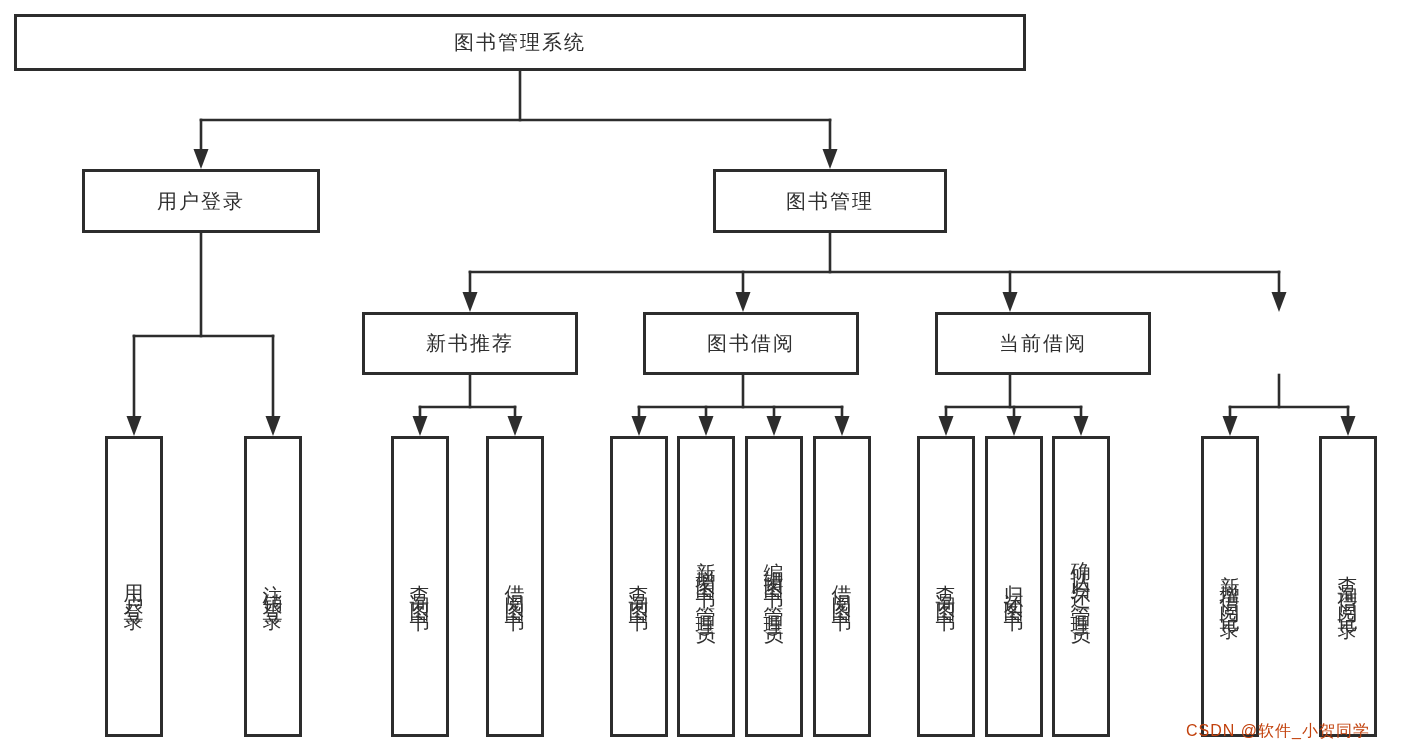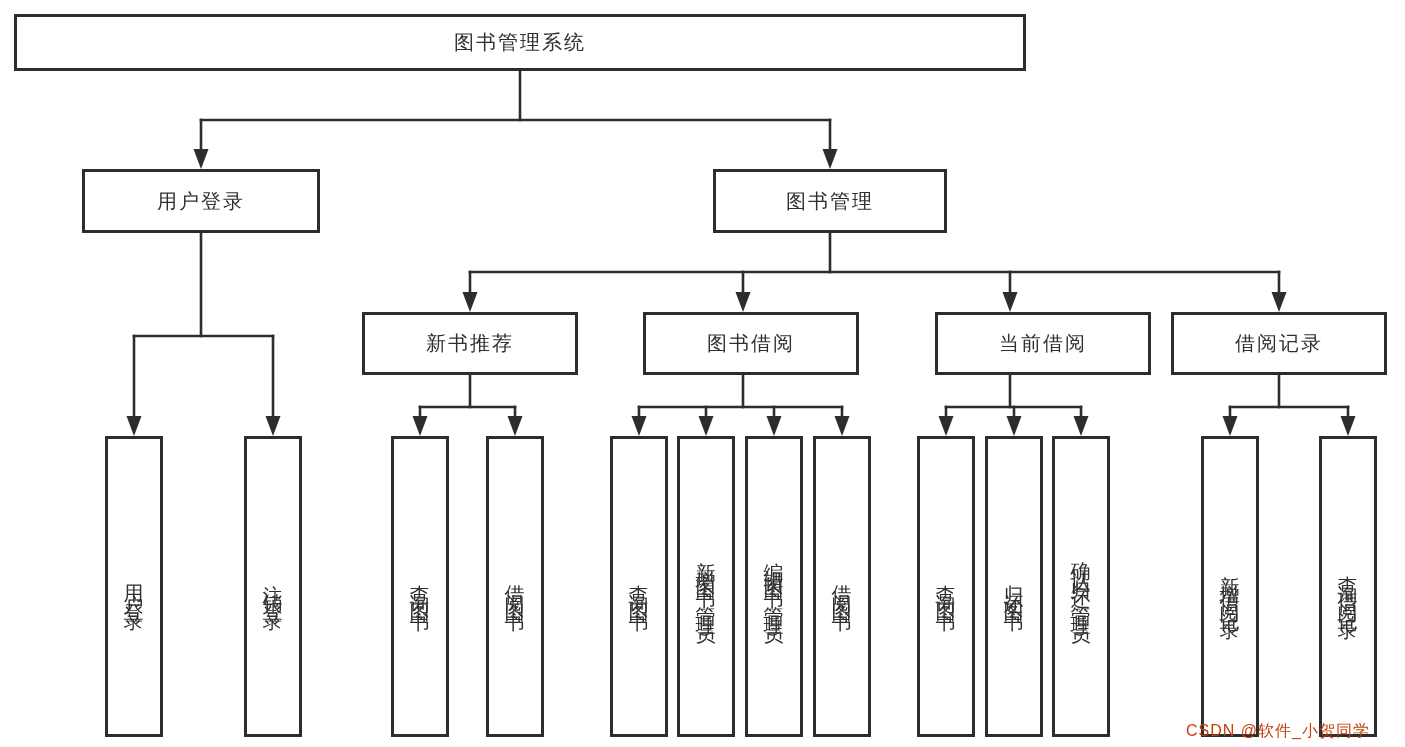--- a/index.html
+++ b/index.html
@@ -125,23 +125,20 @@
 
   <div class="box hbox" style="left:713px; top:169px; width:234px; height:64px;">
     <span class="lbl">图书管理</span>
   </div>
   <div class="box hbox" style="left:635px; top:312px; width:216px; height:63px;margin-left:8px;">
     <span class="lbl">图书借阅</span>
   </div>
   <div class="box hbox" style="left:935px; top:312px; width:216px; height:63px;">
     <span class="lbl">当前借阅</span>
   </div>
-  <div class="box hbox" style="left:1171px; top:312px; width:216px; height:63px;">
-    <span class="lbl">借阅记录</span>
-  </div>
 
   <div class="box vbox" style="left:105px; top:436px;">
     <span class="lbl">用户登录</span>
   </div>
   <div class="box vbox" style="left:244px; top:436px;">
     <span class="lbl">注销登录</span>
   </div>
 
   <div class="box vbox" style="left:391px; top:436px;">
     <span class="lbl">查询图书</span>

